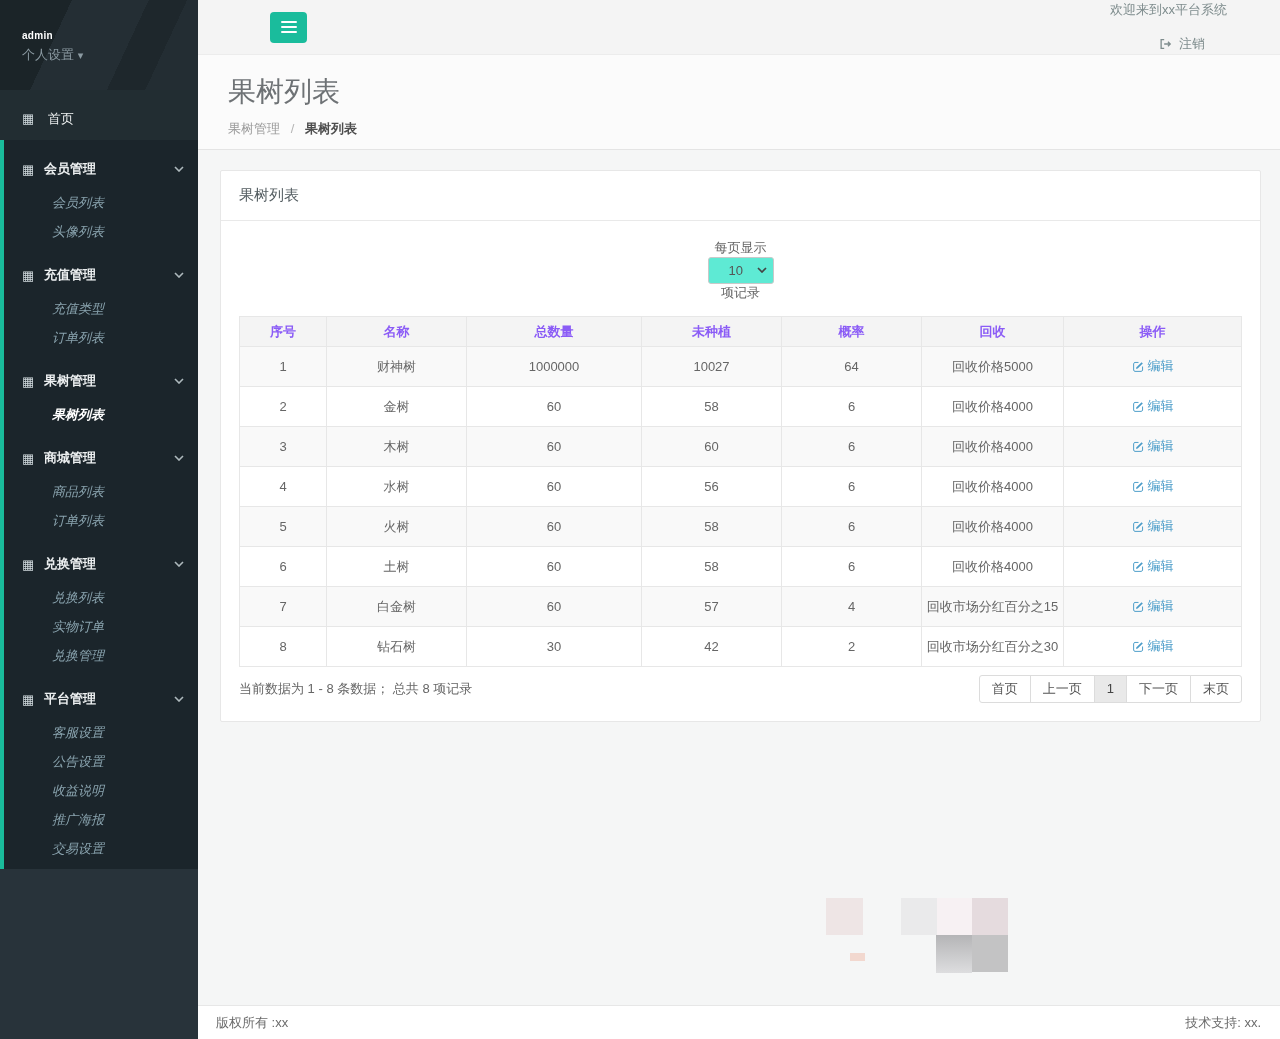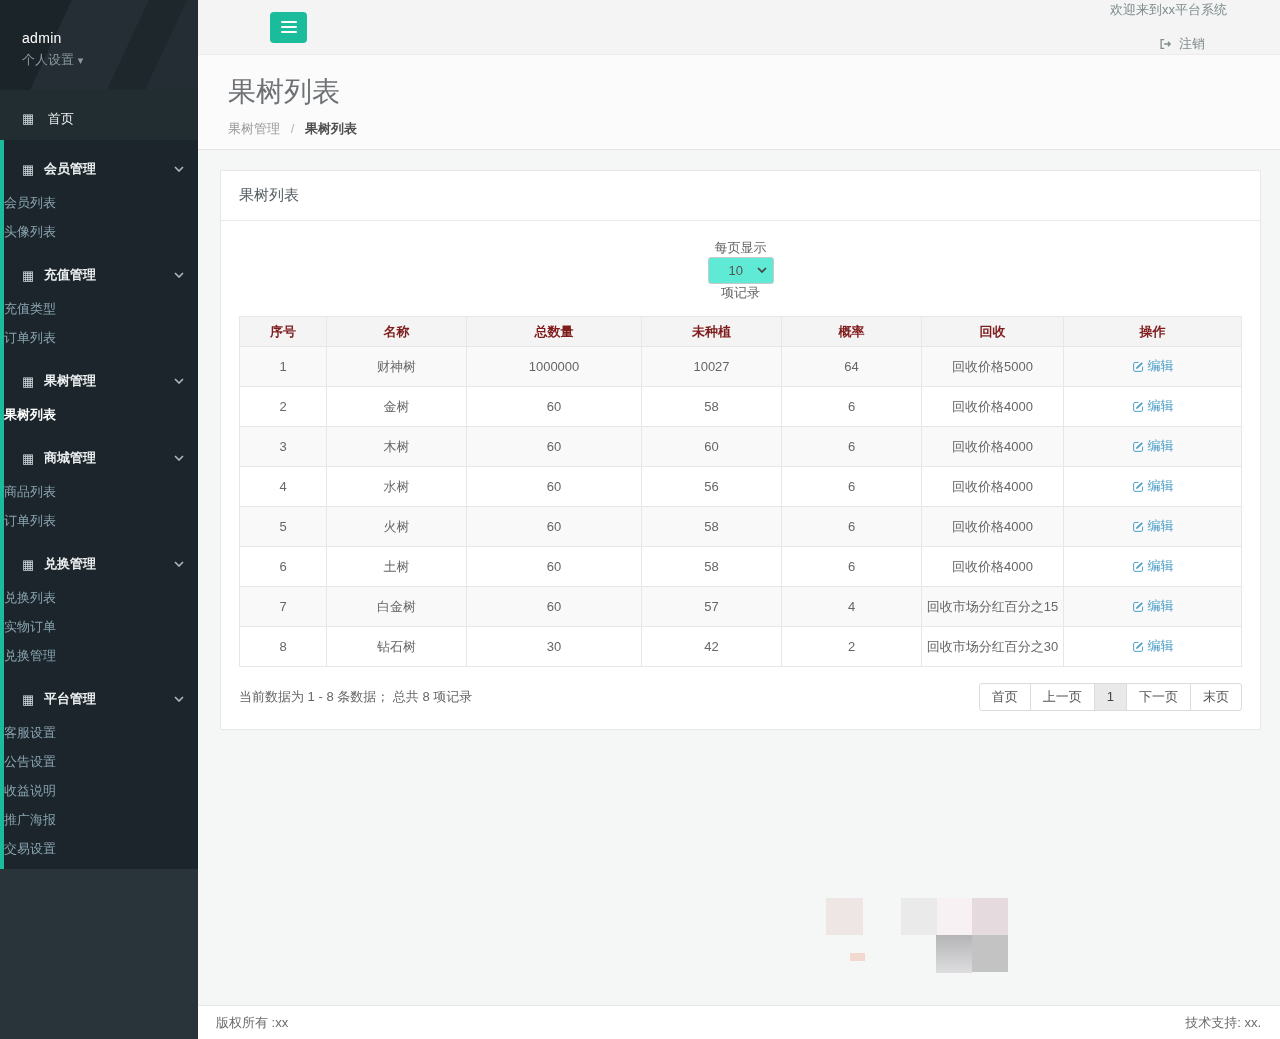--- a/index.html
+++ b/index.html
@@ -18,21 +18,21 @@
   .sidebar {
     width: 198px; min-width: 198px; height: 1039px;
     background: #222d32;
     display: flex; flex-direction: column;
   }
   .sb-header {
     height: 90px; position: relative; overflow: hidden;
     background: linear-gradient(115deg, #1b2428 0%, #1b2428 30%, #242e34 30%, #242e34 62%, #1e272c 62%, #1e272c 78%, #232d33 78%);
     padding: 30px 0 0 22px;
   }
-  .sb-user { color: #fff; font-weight: normal; font-size: 14px; letter-spacing: .3px; }
+  .sb-user { color: #fff; font-weight: bold; font-size: 10px; letter-spacing: .3px; }
   .sb-settings { margin-top: 5px; color: #8b9aa2; font-size: 13px; cursor: pointer; }
   .sb-settings .caret { font-size: 11px; color: #8b9aa2; }
 
   .sb-item-home {
     margin-top: 8px; height: 42px; line-height: 42px;
     color: #eef1f1; padding-left: 22px; cursor: pointer; font-size: 13px;
   }
   .sb-menu {
     background: #1b252b;
     border-left: 4px solid #1abc9c;
@@ -44,22 +44,22 @@
     padding: 0 14px 0 18px; cursor: pointer;
     color: #eceff0; font-weight: bold; font-size: 13px;
   }
   .sb-icon {
     width: 22px; color: #cfd8dc; font-size: 13px;
     display: inline-block; text-align: left; flex: 0 0 22px;
   }
   .sb-item-home .sb-icon { margin-right: 0; }
   .sb-section-header .chev { margin-left: auto; color: #aeb9bd; }
   .sb-sub {
-    height: 29px; line-height: 29px; 
-    color: #8aa4af; font-size: 13px; cursor: pointer;
+    height: 29px; line-height: 29px; padding-left: 48px;
+    color: #8aa4af; font-size: 13px; cursor: pointer; font-style: italic;
   }
   .sb-sub.active { color: #ffffff; font-weight: bold; }
   .sb-fill { flex: 1; background: #28333a; }
 
   
   .main { flex: 1; display: flex; flex-direction: column; height: 1039px; }
 
   .topbar {
     height: 55px; background: #f4f4f4; border-bottom: 1px solid #ececec;
     display: flex; align-items: center; padding: 0 30px 0 72px;
@@ -101,30 +101,30 @@
     width: 66px; height: 27px; border: 1px solid #c9c9c9; border-radius: 3px;
     background: #5eead4; color: #555; font-size: 13px; padding: 0 22px 0 20px;
     font-family: "Liberation Sans", "DejaVu Sans", sans-serif; cursor: pointer;
   }
   .select-wrap .sel-chev { position: absolute; right: 7px; top: 10px; pointer-events: none; color: #444; }
 
   table.grid { width: 100%; border-collapse: collapse; margin-top: 14px; table-layout: fixed; }
   table.grid th, table.grid td {
     border: 1px solid #e7e7e7; text-align: center; font-size: 13px;
   }
-  table.grid th { height: 30px; background: #f4f4f4; color: #7f1d1d; font-weight: bold; }
+  table.grid th { height: 30px; background: #f4f4f4; color: #8b5cf6; font-weight: bold; }
   table.grid td { height: 40px; color: #666; }
   table.grid tr.odd td { background: #f9f9f9; }
   .edit-link {
     color: #4a9cc9; text-decoration: none; cursor: pointer;
     display: inline-flex; align-items: center; gap: 3px;
   }
   .edit-link svg { display: inline-block; }
 
-  .table-footer { display: flex; align-items: center; justify-content: space-between; margin-top: 16px; }
+  .table-footer { display: flex; align-items: center; justify-content: space-between; margin-top: 8px; }
   .summary { color: #666; font-size: 13px; }
   .pager { display: inline-flex; }
   .pager a {
     border: 1px solid #dcdcdc; background: #fff; color: #555;
     padding: 5px 12px; font-size: 13px; text-decoration: none; cursor: pointer;
     margin-left: -1px; line-height: 1.2;
   }
   .pager a:first-child { border-radius: 3px 0 0 3px; margin-left: 0; }
   .pager a:last-child { border-radius: 0 3px 3px 0; }
   .pager a.current { background: #e9e9e9; color: #444; }

